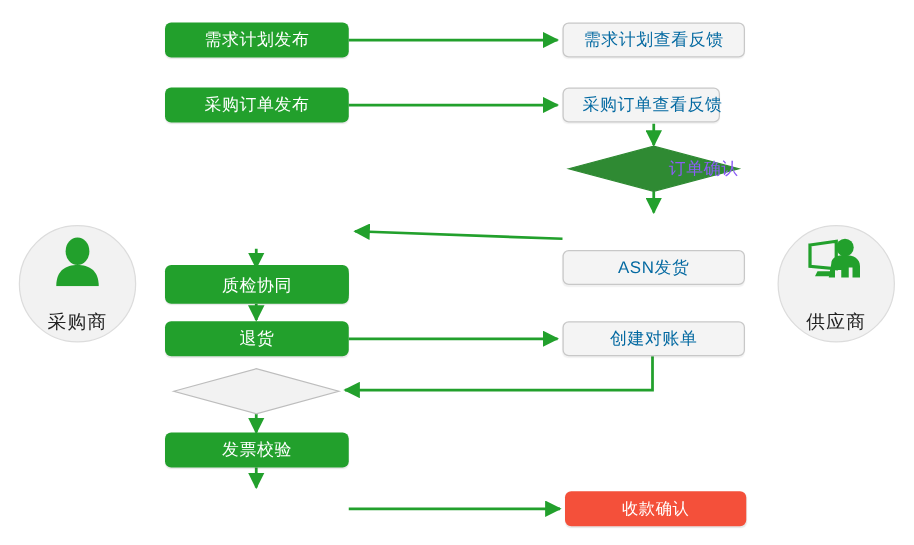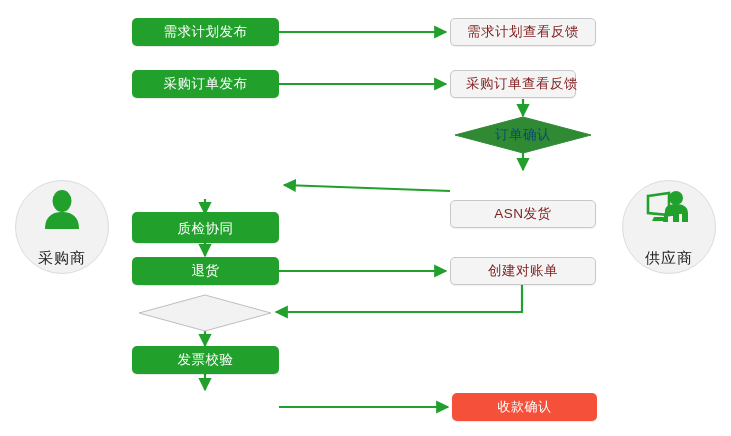--- a/index.html
+++ b/index.html
@@ -41,21 +41,21 @@
     background: #22a02c;
     color: #ffffff;
     border-radius: 5px;
     font-size: 13.5px;
     letter-spacing: 0.5px;
     box-shadow: 0 1px 1px rgba(0,0,0,0.10);
   }
   
   .node.light {
     background: #f4f4f4;
-    color: #7f1d1d;
+    color: #0369a1;
     border: 1px solid #c8c8c8;
     border-radius: 5px;
     font-size: 13.5px;
     letter-spacing: 0.5px;
     box-shadow: 0 1px 1px rgba(0,0,0,0.06);
   }
   
   .node.orange {
     background: #f4503a;
     color: #ffffff;
@@ -63,21 +63,21 @@
     font-size: 13px;
     letter-spacing: 0.5px;
     box-shadow: 0 1px 1px rgba(0,0,0,0.10);
   }
   
   .node.diamond-label {
     background: transparent;
     font-size: 13.5px;
     letter-spacing: 0.5px;
   }
-  .node.diamond-label.on-green { color: #0c4a6e; }
+  .node.diamond-label.on-green { color: #8b5cf6; justify-content: flex-end; }
   .node.diamond-label.on-light { color: #1a1a1a; }
 
   
   .actor {
     position: absolute;
     width: 94px;
     height: 94px;
     border-radius: 50%;
     background: #f2f2f2;
     border: 1px solid #dcdcdc;

